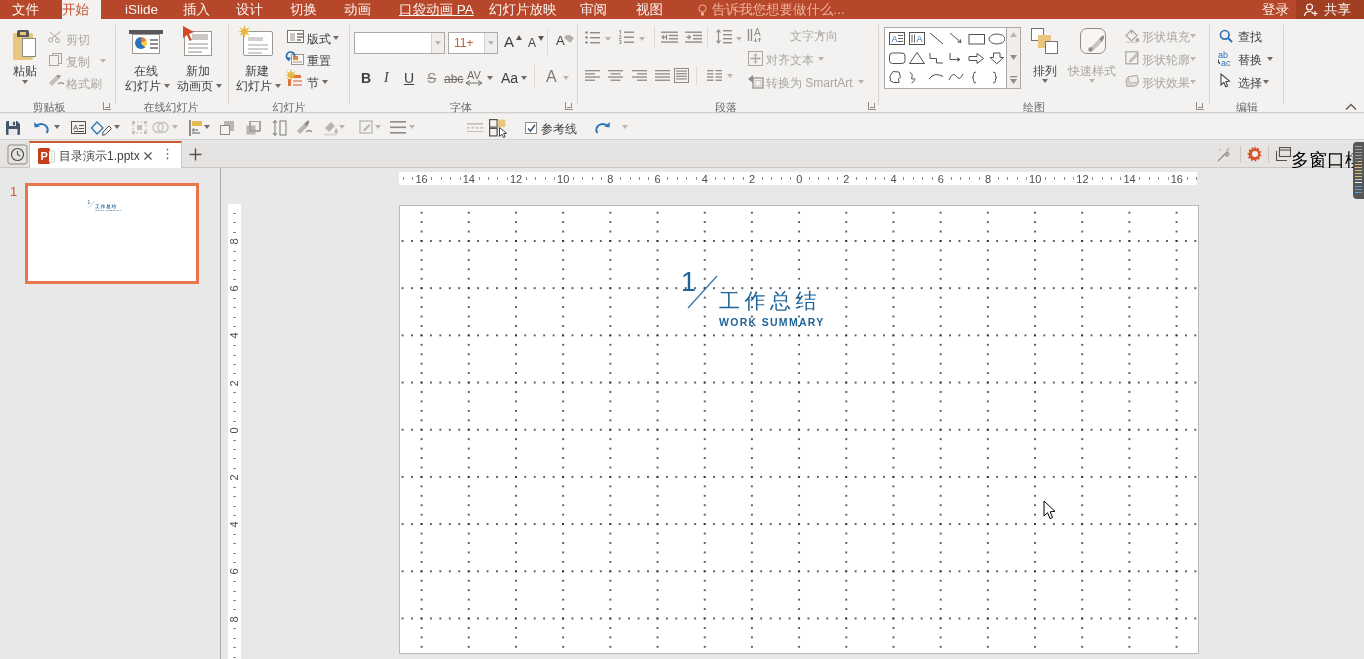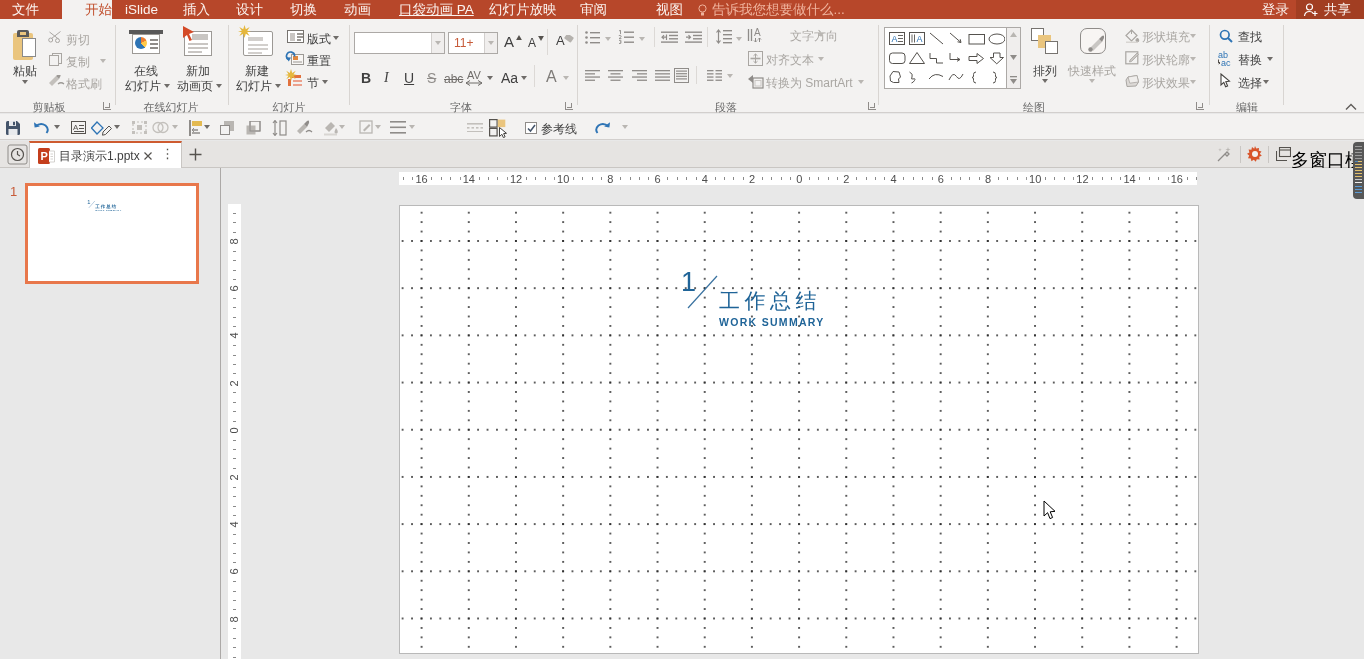--- a/index.html
+++ b/index.html
@@ -65,30 +65,30 @@
 #handle .st { position:absolute; left:2px; width:7px; height:1px; }
 
 
 #cursor { position:absolute; left:1043px; top:500px; z-index:6; }
 </style>
 </head>
 <body>
 
 <div id="menubar">
   <div class="tab" style="left:12px;">文件</div>
-  <div class="tab active" style="left:62px; width:50px; text-align:right;">开始</div>
+  <div class="tab active" style="left:62px; width:39px; text-align:left;">开始</div>
   <div class="tab" style="left:125px;">iSlide</div>
   <div class="tab" style="left:183px;">插入</div>
   <div class="tab" style="left:236px;">设计</div>
   <div class="tab" style="left:290px;">切换</div>
   <div class="tab" style="left:344px;">动画</div>
   <div class="tab" style="left:399px;text-decoration:underline;">口袋动画 PA</div>
   <div class="tab" style="left:489px;">幻灯片放映</div>
   <div class="tab" style="left:580px;">审阅</div>
-  <div class="tab" style="left:636px;margin-left:20px;">视图</div>
+  <div class="tab" style="left:636px;">视图</div>
   <div class="tab" style="left:712px; color:#EFB29C;">告诉我您想要做什么...</div>
   <svg class="abs" style="left:697px; top:4px;" width="11" height="13" viewBox="0 0 11 13">
     <circle cx="5.5" cy="4.5" r="3.6" fill="none" stroke="#EFB29C" stroke-width="1"></circle>
     <rect x="4" y="8.5" width="3" height="3" fill="#EFB29C"></rect>
   </svg>
   <div class="tab" style="left:1262px;">登录</div>
   <div class="tab" style="left:1296px; width:68px; background:#A23E22;"><span style="margin-left:28px;">共享</span></div>
   <svg class="abs" style="left:1303px; top:3px;" width="16" height="14" viewBox="0 0 16 14">
     <circle cx="6.5" cy="4" r="3" fill="none" stroke="#FFFFFF" stroke-width="1.2"></circle>
     <path d="M1.5 13 Q2 8.5 6.5 8.5 Q9 8.5 10 10" fill="none" stroke="#FFFFFF" stroke-width="1.2"></path>

